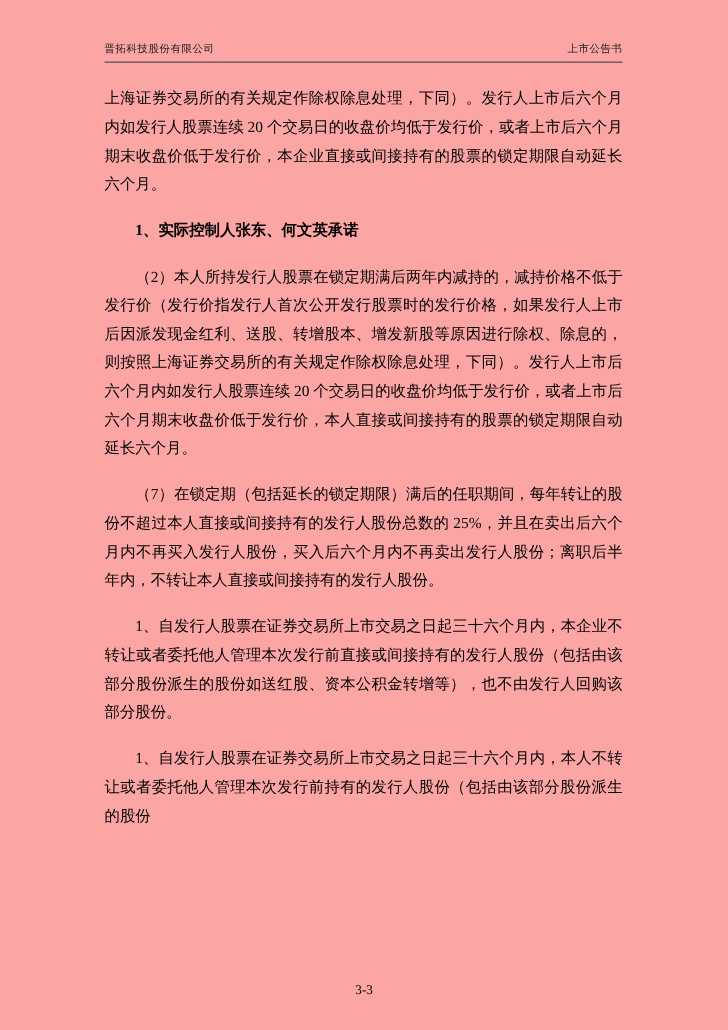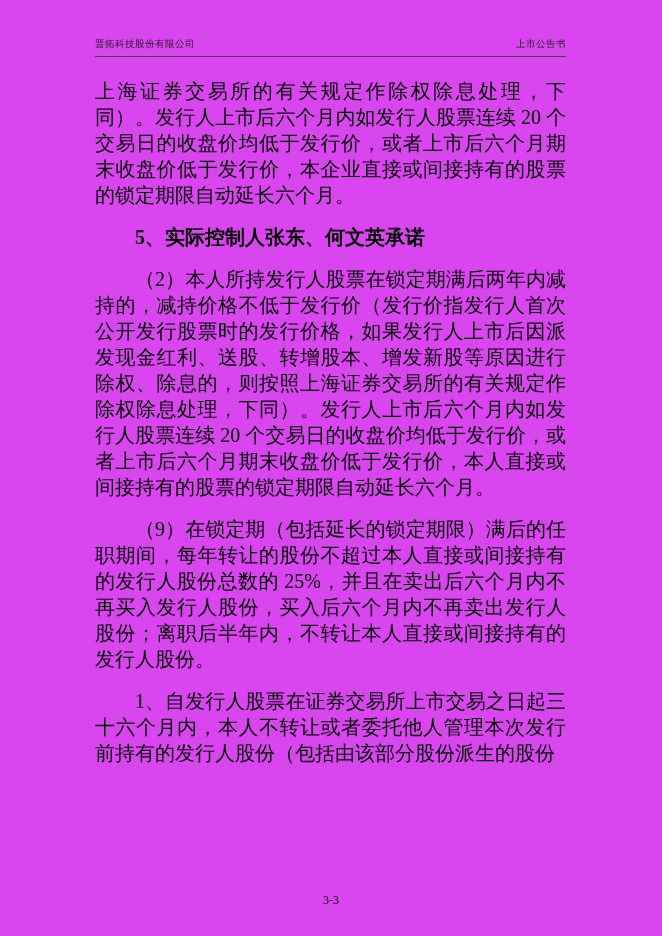--- a/index.html
+++ b/index.html
@@ -4,21 +4,21 @@
 <style>
   html, body {
     margin: 0;
     padding: 0;
     background: #ffffff;
   }
   .page {
     position: relative;
     width: 662px;
     height: 936px;
-    background: #d946ef;
+    background: #fca5a5;
     font-family: "Liberation Serif", "DejaVu Serif", serif;
     color: #000000;
     box-sizing: border-box;
     overflow: hidden;
   }
   .doc-header {
     position: absolute;
     top: 38px;
     left: 95px;
     right: 96px;
@@ -31,21 +31,21 @@
     padding-bottom: 5px;
     border-bottom: 1px solid #444444;
   }
   .doc-body {
     position: absolute;
     top: 78px;
     left: 95px;
     right: 96px;
   }
   .doc-body p {
-    font-size: 20px;
+    font-size: 14px;
     line-height: 26px;
     text-align: justify;
     margin: 0 0 16px 0;
     text-indent: 2em;
     word-break: break-all;
   }
   .doc-body p.no-indent {
     text-indent: 0;
   }
   .doc-body p.heading {
@@ -66,23 +66,24 @@
 
 <div class="page">
 
   <header class="doc-header">
     <span>晋拓科技股份有限公司</span>
     <span>上市公告书</span>
   </header>
 
   <main class="doc-body">
     <p class="no-indent">上海证券交易所的有关规定作除权除息处理，下同）。发行人上市后六个月内如发行人股票连续 20 个交易日的收盘价均低于发行价，或者上市后六个月期末收盘价低于发行价，本企业直接或间接持有的股票的锁定期限自动延长六个月。</p>
-    <p class="heading">5、实际控制人张东、何文英承诺</p>
+    <p class="heading">1、实际控制人张东、何文英承诺</p>
     <p>（2）本人所持发行人股票在锁定期满后两年内减持的，减持价格不低于发行价（发行价指发行人首次公开发行股票时的发行价格，如果发行人上市后因派发现金红利、送股、转增股本、增发新股等原因进行除权、除息的，则按照上海证券交易所的有关规定作除权除息处理，下同）。发行人上市后六个月内如发行人股票连续 20 个交易日的收盘价均低于发行价，或者上市后六个月期末收盘价低于发行价，本人直接或间接持有的股票的锁定期限自动延长六个月。</p>
-    <p>（9）在锁定期（包括延长的锁定期限）满后的任职期间，每年转让的股份不超过本人直接或间接持有的发行人股份总数的 25%，并且在卖出后六个月内不再买入发行人股份，买入后六个月内不再卖出发行人股份；离职后半年内，不转让本人直接或间接持有的发行人股份。</p>
+    <p>（7）在锁定期（包括延长的锁定期限）满后的任职期间，每年转让的股份不超过本人直接或间接持有的发行人股份总数的 25%，并且在卖出后六个月内不再买入发行人股份，买入后六个月内不再卖出发行人股份；离职后半年内，不转让本人直接或间接持有的发行人股份。</p>
+    <p>1、自发行人股票在证券交易所上市交易之日起三十六个月内，本企业不转让或者委托他人管理本次发行前直接或间接持有的发行人股份（包括由该部分股份派生的股份如送红股、资本公积金转增等），也不由发行人回购该部分股份。</p>
     <p>1、自发行人股票在证券交易所上市交易之日起三十六个月内，本人不转让或者委托他人管理本次发行前持有的发行人股份（包括由该部分股份派生的股份</p>
   </main>
 
   <footer class="doc-footer">
     <span>3-3</span>
   </footer>
 
 </div>
 
 </body></html>

